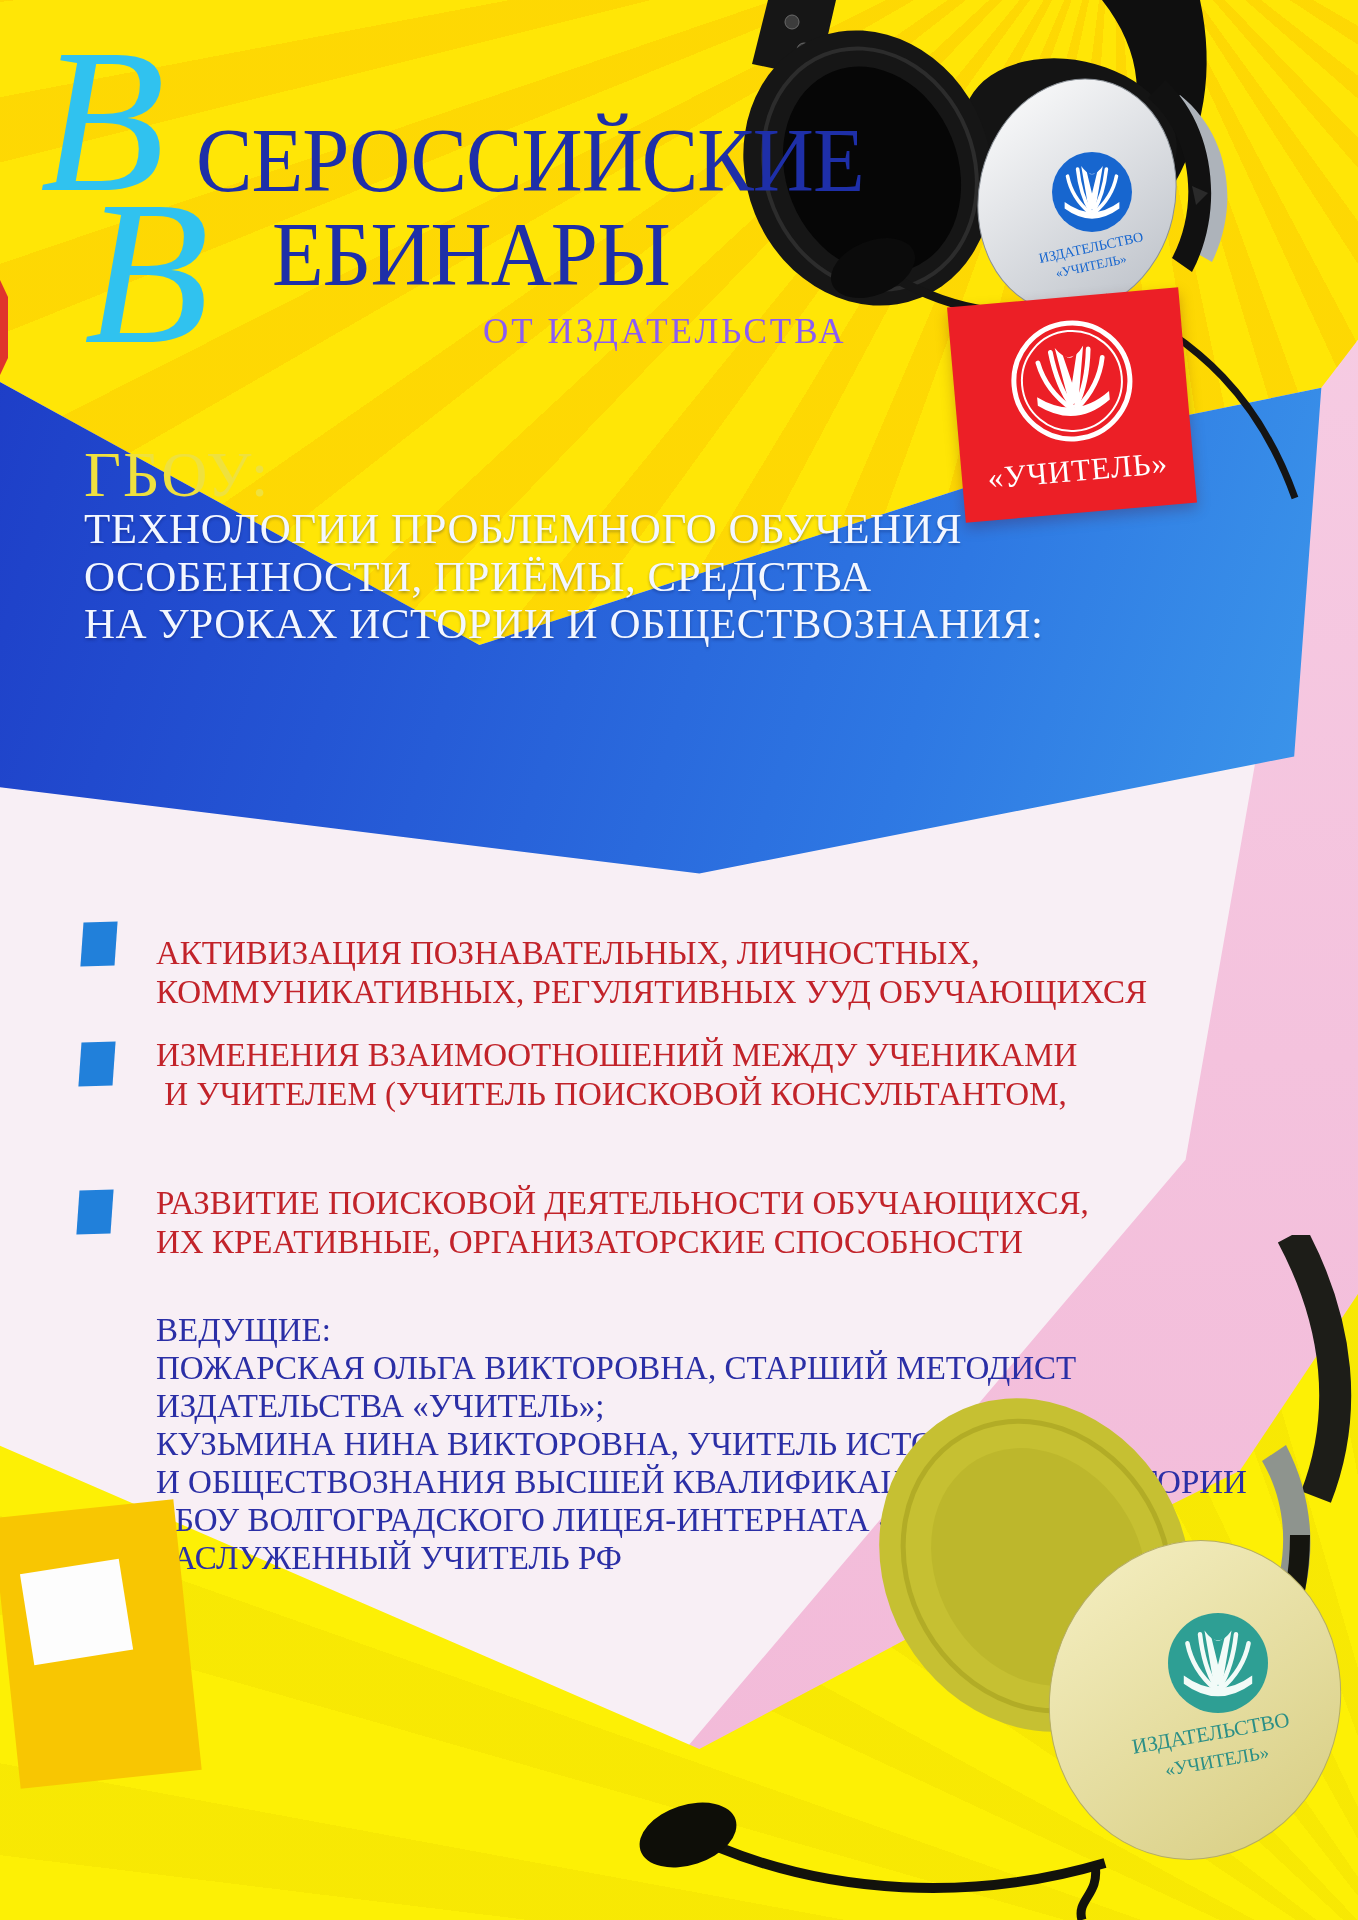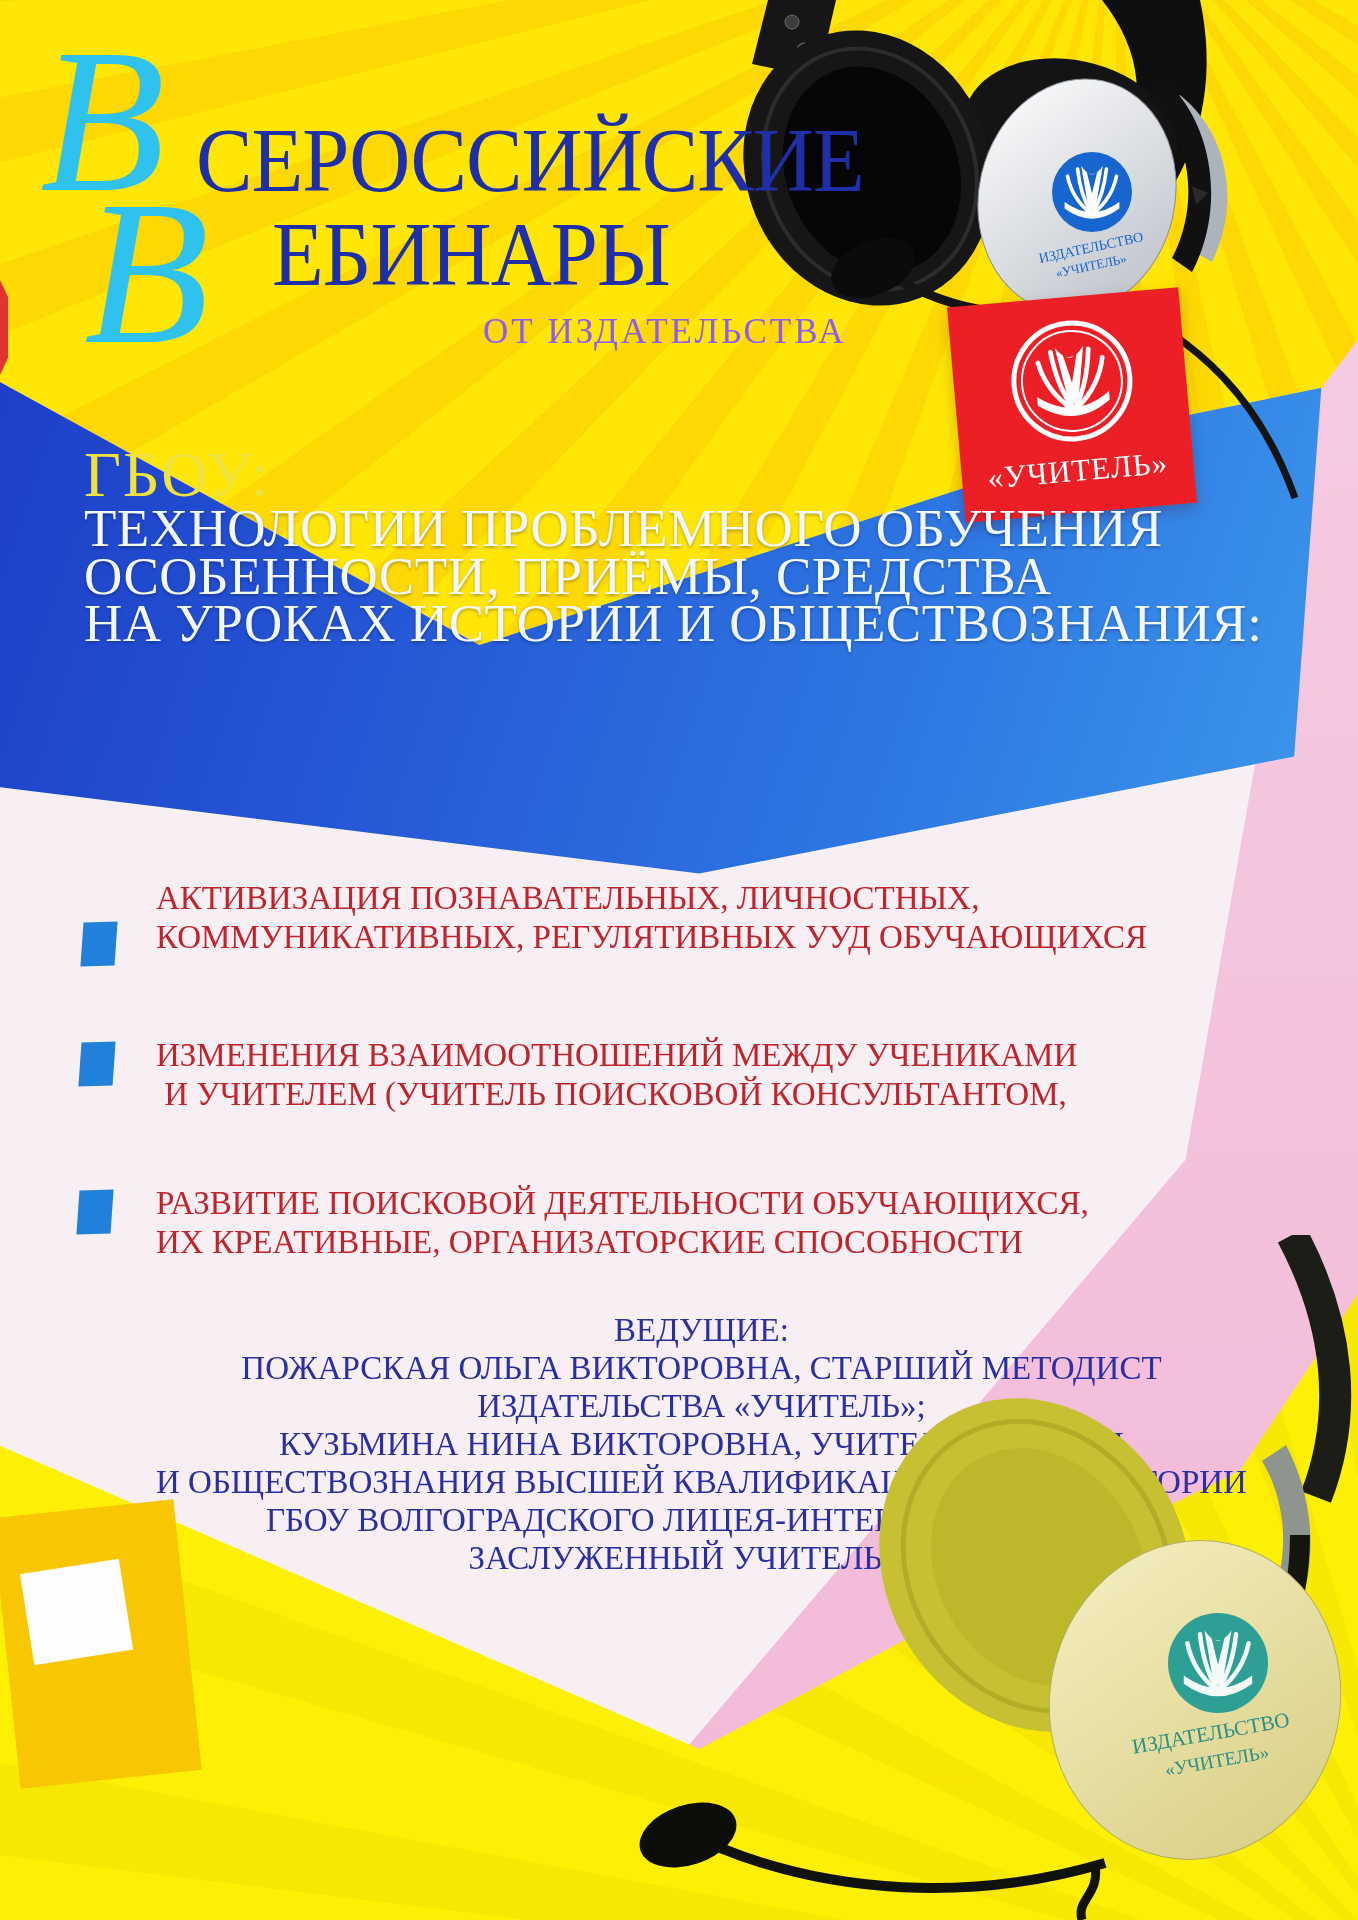--- a/index.html
+++ b/index.html
@@ -42,30 +42,30 @@
   .t2{left:272px;top:210px;}
   .from-publisher{position:absolute;left:483px;top:312px;color:#8b5cf6;font-size:35px;letter-spacing:3px;white-space:nowrap;}
   
   .logo-card{position:absolute;left:956px;top:297px;width:232px;height:216px;background:#ec1f26;
     transform:rotate(-5deg);box-shadow:0 6px 14px rgba(80,0,20,.25);color:#ffffff;}
   .logo-card svg{position:absolute;left:0;top:0;}
   .logo-card-text{position:absolute;left:0;top:156px;width:100%;text-align:center;
     color:#fff;font-size:31px;letter-spacing:1px;}
   
   .topic-label{position:absolute;left:84px;top:438px;color:#efe13e;font-size:64px;letter-spacing:2px;}
-  .topic-lines{position:absolute;left:84px;top:505px;color:#f3f7ff;font-size:53px;line-height:47.5px;
+  .topic-lines{position:absolute;left:84px;top:505px;color:#f3f7ff;font-size:43px;line-height:47.5px;
     letter-spacing:.5px;text-shadow:0 2px 3px rgba(0,10,60,.30);white-space:nowrap;}
   
   .bullet-square{position:absolute;width:34px;height:44px;background:#2180da;
     transform:skewX(-6deg) rotate(-2deg);}
   .sq1{left:82px;top:922px;} .sq2{left:80px;top:1042px;} .sq3{left:78px;top:1190px;}
   .bullet-text{position:absolute;left:156px;color:#c2232a;font-size:33px;line-height:38.5px;white-space:pre;}
-  .bt1{top:879px;} .bt2{top:1036px;} .bt3{top:1184px;}
+  .bt1{top:934px;} .bt2{top:1036px;} .bt3{top:1184px;}
   
-  .presenters{position:absolute;left:156px;top:1311px;color:#2b2fa6;font-size:33px;line-height:38px;white-space:pre;text-align:center;}
+  .presenters{position:absolute;left:156px;top:1311px;color:#2b2fa6;font-size:33px;line-height:38px;white-space:pre;}
   .presenters b{font-weight:normal;}
   
   .orange-square{position:absolute;left:6px;top:1508px;width:182px;height:272px;background:#f8c602;
     transform:rotate(-6deg);}
   .white-square{position:absolute;left:24px;top:56px;width:100px;height:92px;background:#fdfdfd;transform:rotate(-3deg);}
   
   .headset-top{position:absolute;left:640px;top:0;}
   .headset-bottom{position:absolute;left:600px;top:1235px;}
   svg text{font-family:"Liberation Serif","DejaVu Serif",serif;}
 </style>

